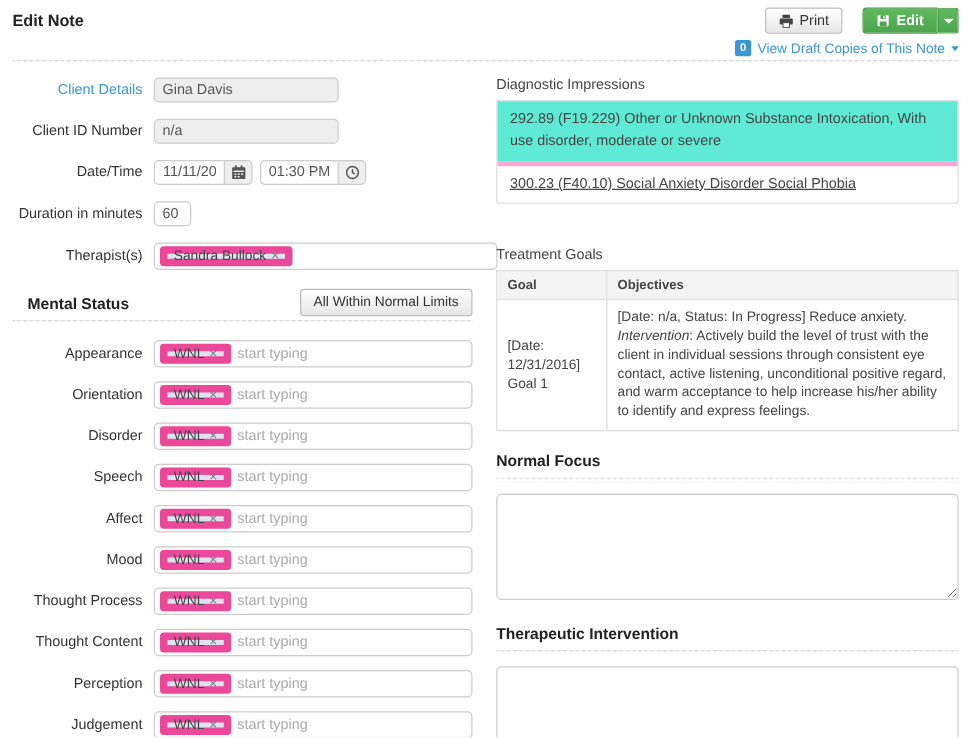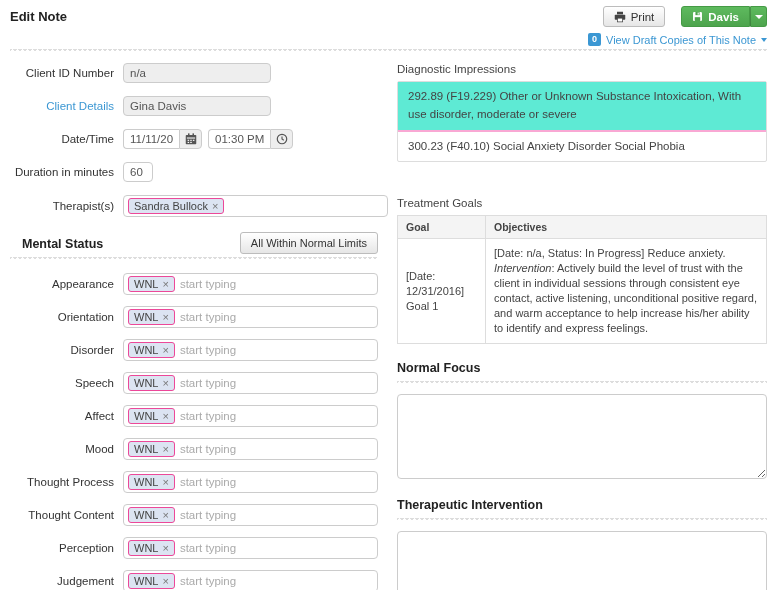--- a/index.html
+++ b/index.html
@@ -53,41 +53,41 @@
   input.tin.disabled { background: #eee; color: #555; }
   input::placeholder, textarea::placeholder { color: #aaa; }
   .igroup { display: inline-flex; }
   .igroup input.tin { border-radius: 4px 0 0 4px; border-right: none; }
   .addon { width: 23px; height: 20px; background: #eee; border: 1px solid #ccc; border-radius: 0 4px 4px 0;
            display: inline-flex; align-items: center; justify-content: center; cursor: pointer; }
 
   
   .tagbox { flex: 1; height: 22px; border: 1px solid #ccc; border-radius: 4px; background: #fff;
             display: flex; align-items: center; padding: 0 4px; gap: 5px; cursor: text; }
-  .tag { background: #dce4f2; border: 1px solid #ec4899; border-radius: 3px; padding: 0 5px;
+  .tag { background: #dce4f2; border: 6px solid #ec4899; border-radius: 3px; padding: 0 5px;
          height: 16px; line-height: 15px; font-size: 11px; color: #444; white-space: nowrap;
          display: inline-flex; align-items: center; gap: 4px; flex: none; }
   .tag .x { color: #777; cursor: pointer; font-size: 11px; }
   .tagbox input { border: none; outline: none; flex: 1; min-width: 20px; font-size: 11.5px;
                   font-family: "Liberation Sans", sans-serif; color: #555; background: transparent; }
 
   
   .ms-head { display: flex; justify-content: space-between; align-items: flex-end; margin-top: 15px; margin-left: 12px; }
   .ms-title { font-size: 12.5px; font-weight: bold; color: #222; padding-bottom: 3px; }
   .btn-wnl { background: linear-gradient(#ffffff, #e6e6e6); border: 1px solid #bcbcbc; color: #333;
              height: 22px; padding: 0 10px; border-radius: 3px; font-size: 11px; cursor: pointer;
              font-family: "Liberation Sans", sans-serif; }
   .wavy.leftw { margin: 3px 0 12px 0; }
   .ms-row { margin-bottom: 11px; }
 
   
   .rsec-label { color: #444; margin-bottom: 6px; }
   .panel { border: 1px solid #ddd; border-radius: 2px; }
   .panel .prow { padding: 6px 10px; line-height: 1.55; color: #444; }
-  .panel .prow + .prow { border-top: 2px solid #f9a8d4; }
+  .panel .prow + .prow { border-top: 4px solid #f9a8d4; text-decoration: underline; }
   .panel .prow:first-child { background: #5eead4; }
 
   .goals { margin-top: 35px; }
   table.gtable { width: 100%; border-collapse: collapse; }
   table.gtable th, table.gtable td { border: 1px solid #ddd; text-align: left; vertical-align: middle; }
   table.gtable th { background: #f4f4f4; font-size: 10.5px; color: #444; padding: 5px 8px; }
   table.gtable th.goal-col { width: 88px; }
   table.gtable td { padding: 7px 8px; font-size: 11px; line-height: 1.36; color: #444; }
   td.obj .int-label { font-style: italic; }
 
@@ -120,21 +120,21 @@
       <div class="btn-group">
         <button class="btn btn-save">
           <span>
             <svg width="11" height="11" viewBox="0 0 16 16">
               <rect x="1.5" y="1.5" width="13" height="13" rx="1.5" fill="#fff"></rect>
               <rect x="5" y="1.5" width="6" height="4.5" fill="#4da44d"></rect>
               <rect x="8.2" y="2.3" width="1.6" height="3" fill="#fff"></rect>
               <rect x="4" y="9" width="8" height="5.5" fill="#4da44d"></rect>
             </svg>
           </span>
-          <span>Davis</span>
+          <span>Edit</span>
         </button>
         <button class="btn btn-save-caret">
           <span class="caret-down"></span>
         </button>
       </div>
     </div>
   </div>
 
   <div class="draft-row">
     <a class="draft-link">
@@ -144,27 +144,27 @@
     </a>
   </div>
 
   <div class="wavy full"></div>
 
   <div class="columns">
 
     <div class="left-col">
 
       <div class="frow">
+        <label class="flabel link">Client Details</label>
+        <input class="tin disabled" style="width: 148px;" readonly="" value="Gina Davis">
+      </div>
+
+      <div class="frow">
         <label class="flabel">Client ID Number</label>
         <input class="tin disabled" style="width: 148px;" readonly="" value="n/a">
-      </div>
-
-      <div class="frow">
-        <label class="flabel link">Client Details</label>
-        <input class="tin disabled" style="width: 148px;" readonly="" value="Gina Davis">
       </div>
 
       <div class="frow">
         <label class="flabel">Date/Time</label>
         <span class="igroup" style="margin-right:6px">
           <input class="tin" style="width: 56px;" value="11/11/2016">
           <span class="addon">
             <span>
               <svg width="12" height="12" viewBox="0 0 16 16">
                 <rect x="1" y="2.5" width="14" height="12.5" rx="1" fill="#555"></rect>

